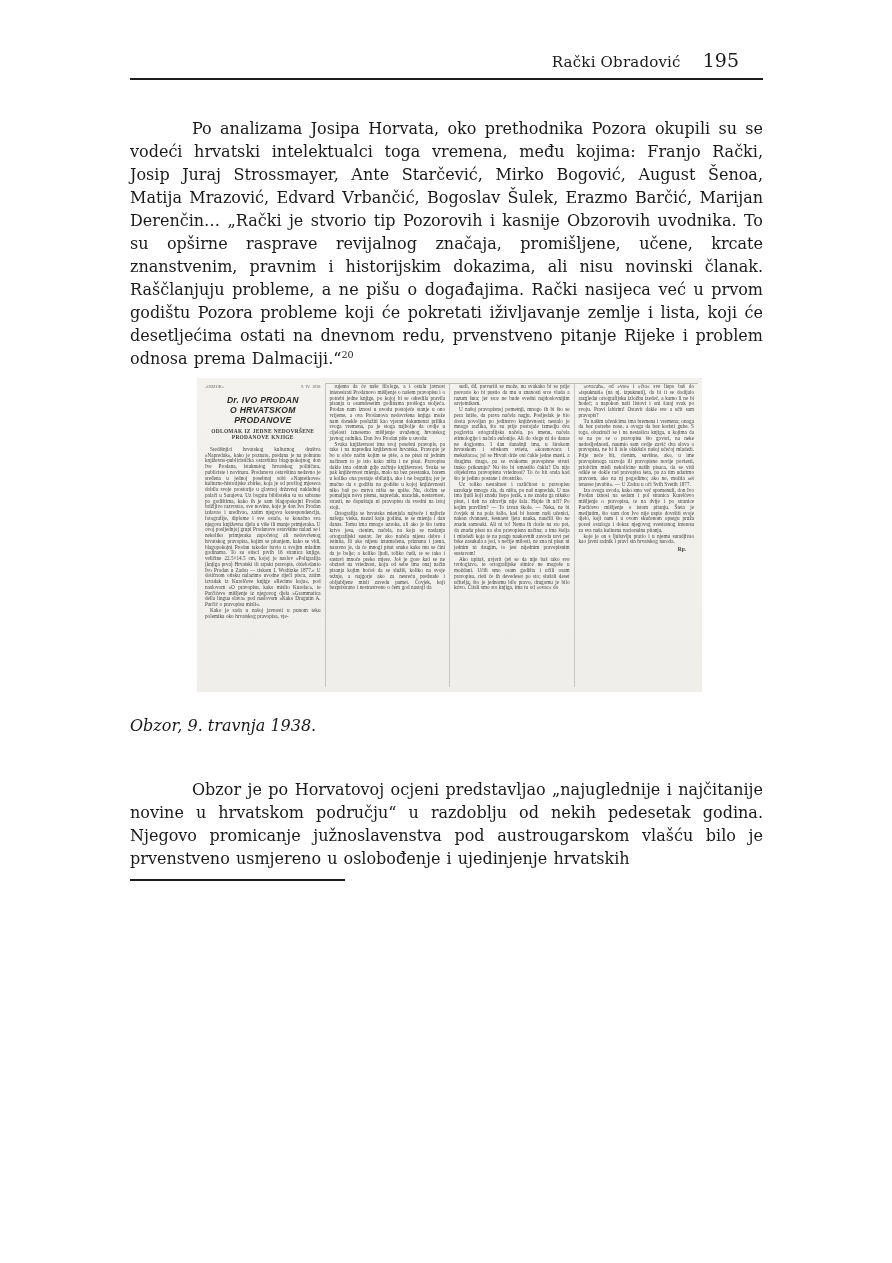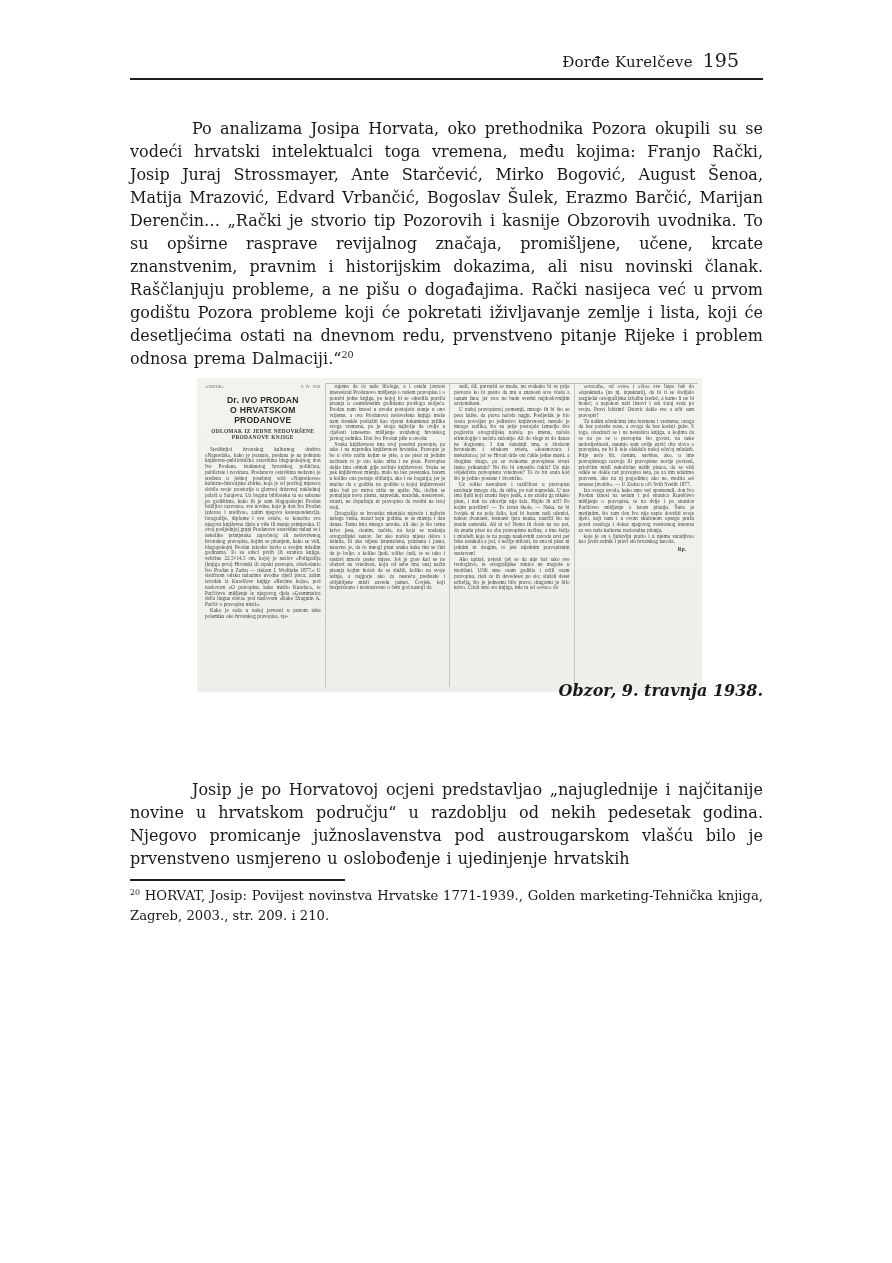--- a/index.html
+++ b/index.html
@@ -11,21 +11,21 @@
     color:#1a1a1a;
     overflow:hidden;
   }
   
   .running-head{
     position:absolute;left:130px;top:49px;width:633px;
     text-align:right;padding-right:0;box-sizing:border-box;
   }
   .running-head-inner{padding-right:24px;}
   .rh-author{font-size:15px;letter-spacing:0.2px;}
-  .rh-page{font-size:19px;margin-left:10px;}
+  .rh-page{font-size:19px;margin-left:22px;}
   .head-rule{
     position:absolute;left:130px;top:78px;width:633px;height:2px;
     background:#1d1d1d;
   }
   
   .body-para{
     position:absolute;left:130px;width:633px;
     font-size:16px;line-height:23px;
     text-align:justify;text-indent:62px;
     word-spacing:1px;
@@ -60,55 +60,55 @@
   .clip-col p{margin:0;text-indent:5px;}
   .clip-masthead{
     display:flex;justify-content:space-between;
     font-size:4.3px;color:#6a6861;margin:1px 0 5px;
   }
   .clip-headline{
     text-align:center;
     font-family:"Liberation Sans",sans-serif;
     font-weight:bold;
     font-size:8.6px;line-height:10px;
-    letter-spacing:0.2px;color:#2b2b2b;
+    letter-spacing:0.2px;color:#2b2b2b;font-style:italic;
   }
   .clip-subhead{
     text-align:center;font-weight:bold;
     font-size:5.4px;line-height:6.6px;
     letter-spacing:0.3px;color:#3a3a3a;
     margin:3px 0 6px;
   }
   .clip-signature{
     text-align:right;font-weight:bold;font-size:5.4px;
     padding-right:8px;margin-top:2px;color:#3e3e3e;
   }
   
   .figure-caption{
-    position:absolute;left:130px;top:681px;width:633px;
-    text-align:right;font-style:italic;font-size:16px;font-weight:bold;
+    position:absolute;left:130px;top:716px;width:633px;
+    text-align:left;font-style:italic;font-size:16px;
   }
   
   .footnote-rule{
     position:absolute;left:130px;top:879px;width:215px;height:1.6px;
     background:#1d1d1d;
   }
   .footnote{
     position:absolute;left:130px;top:886px;width:633px;
     font-size:13.2px;line-height:19.5px;text-align:justify;
   }
 </style>
 </head>
 <body>
 
 <div id="page">
 
   <div class="running-head">
     <div class="running-head-inner">
-      <span class="rh-author">Đorđe Kurelčeve</span><span class="rh-page">195</span>
+      <span class="rh-author">Rački Obradović</span><span class="rh-page">195</span>
     </div>
   </div>
   <div class="head-rule"></div>
 
   <p id="para1" class="body-para"><span>Po analizama </span><span class="run-b">Josipa Horvata,</span><span> oko prethodnika </span><span class="run-i">Pozora</span><span> okupili su se vodeći hrvatski intelektualci toga vremena, među kojima: </span><span class="run-b">Franjo Rački, Josip Juraj Strossmayer, Ante Starčević, Mirko Bogović, August Šenoa, Matija Mrazović, Edvard Vrbančić, Bogoslav Šulek, Erazmo Barčić, Marijan Derenčin</span><span>… „Rački je stvorio tip </span><span class="run-i">Pozorovih</span><span> i kasnije </span><span class="run-i">Obzorovih</span><span> uvodnika. To su opširne rasprave revijalnog značaja, promišljene, učene, krcate znanstvenim, pravnim i historijskim dokazima, ali nisu novinski članak. Raščlanjuju probleme, a ne pišu o događajima. Rački nasijeca već u prvom godištu </span><span class="run-i">Pozora</span><span> probleme koji će pokretati iživljavanje zemlje i lista, koji će desetljećima ostati na dnevnom redu, prvenstveno pitanje Rijeke i problem odnosa prema Dalmaciji.“</span><sup>20</sup></p>
 
   <div class="clipping">
     <div class="clip-col">
       <div class="clip-masthead">
         <span>«OBZOR»</span>
@@ -148,18 +148,17 @@
           <p>Tu našim učenicima ima bremena i vremena; onoga da bez potrebe nose, a ovoga da bez koristi gube. S toga, obazirući se i na nestašicu knjiga, u kojima da se na po se o pravopisu što govori, na neke nedosljednosti, naumio sam ovdje zavić dva slova o pravopisu, ne bi li iole olakšalo našoj učećoj mladeži. Prije neće bit, cienim, suvišne, ako, u ime pravopisnoga razvoja ili pravopisne novije poviesti, priobćim misli nekolicine naših pisaca, da se vidi odkle se dokle rad pravopisa šeta, pa za tim udarimo pravcem, ako na nj pogodimo; ako ne, možda »et tenasse juvabit«. — U Zadru u oči Svih Svetih 1877.</p>
           <p>Iza ovoga uvoda, kako smo već spomenuli, don Ivo Prodan iznosi na sedam i pol stranica Kurelčevo mišljenje o pravopisu, te na dvije i po stranice Parčićevo mišljenje o istom pitanju. Šteta je medjutim, što sam don Ivo nije uspio dovršiti svoje djelo, koji nam i u ovom skučenom opsegu pruža pored ostaloga i dokaz njegovog svestranog interesa za sva naša kulturna nacionalna pitanja,</p>
           <p>koje je on s ljubavlju pratio i u njemu suradjivao kao javni radnik i pravi sin hrvatskog naroda.</p>
         </div>
       <div class="clip-signature">Rp.</div>
     </div>
   </div>
 
   <div class="figure-caption">Obzor, 9. travnja 1938.</div>
 
-  <p id="para2" class="body-para"><span class="run-i">Josip je</span><span> po Horvatovoj ocjeni predstavljao „najuglednije i najčitanije novine u hrvatskom području“ u razdoblju od nekih pedesetak godina. Njegovo promicanje južnoslavenstva pod austrougarskom vlašću bilo je prvenstveno usmjereno u oslobođenje i ujedinjenje hrvatskih</span></p>
+  <p id="para2" class="body-para"><span class="run-i">Obzor je</span><span> po Horvatovoj ocjeni predstavljao „najuglednije i najčitanije novine u hrvatskom području“ u razdoblju od nekih pedesetak godina. Njegovo promicanje južnoslavenstva pod austrougarskom vlašću bilo je prvenstveno usmjereno u oslobođenje i ujedinjenje hrvatskih</span></p>
 
   <div class="footnote-rule"></div>
-  <div class="footnote"><sup>20</sup><span> HORVAT, Josip: </span><span class="run-b">Povijest novinstva Hrvatske 1771-1939.</span><span>, Golden marketing-Tehnička knjiga, Zagreb, 2003., str. 209. i 210.</span></div>
 
 </div>
 
 </body></html>

